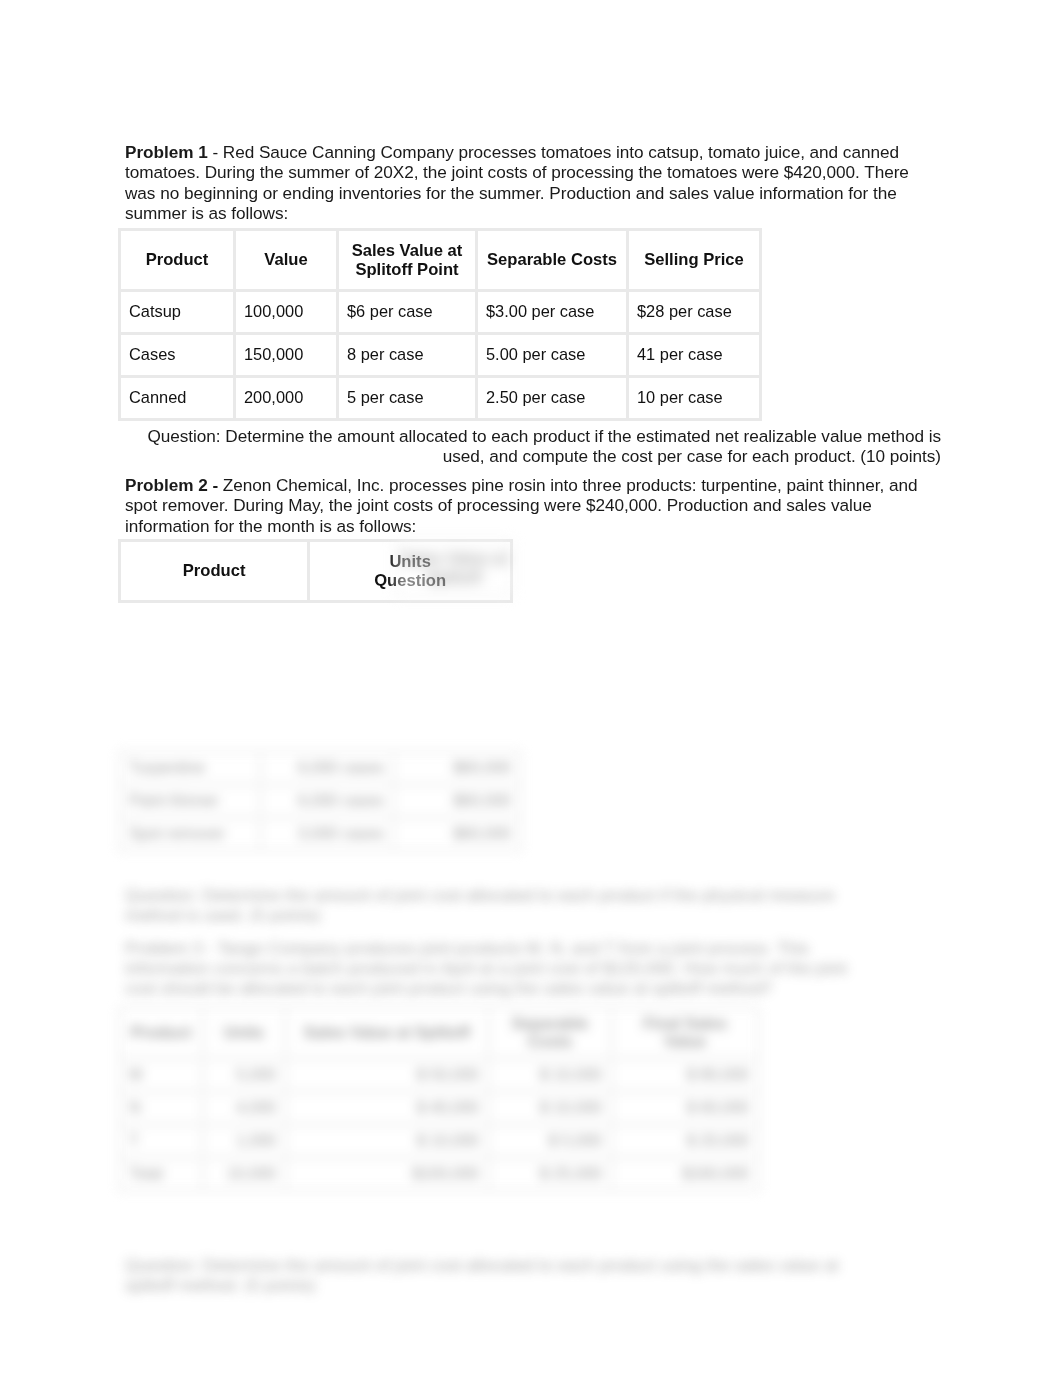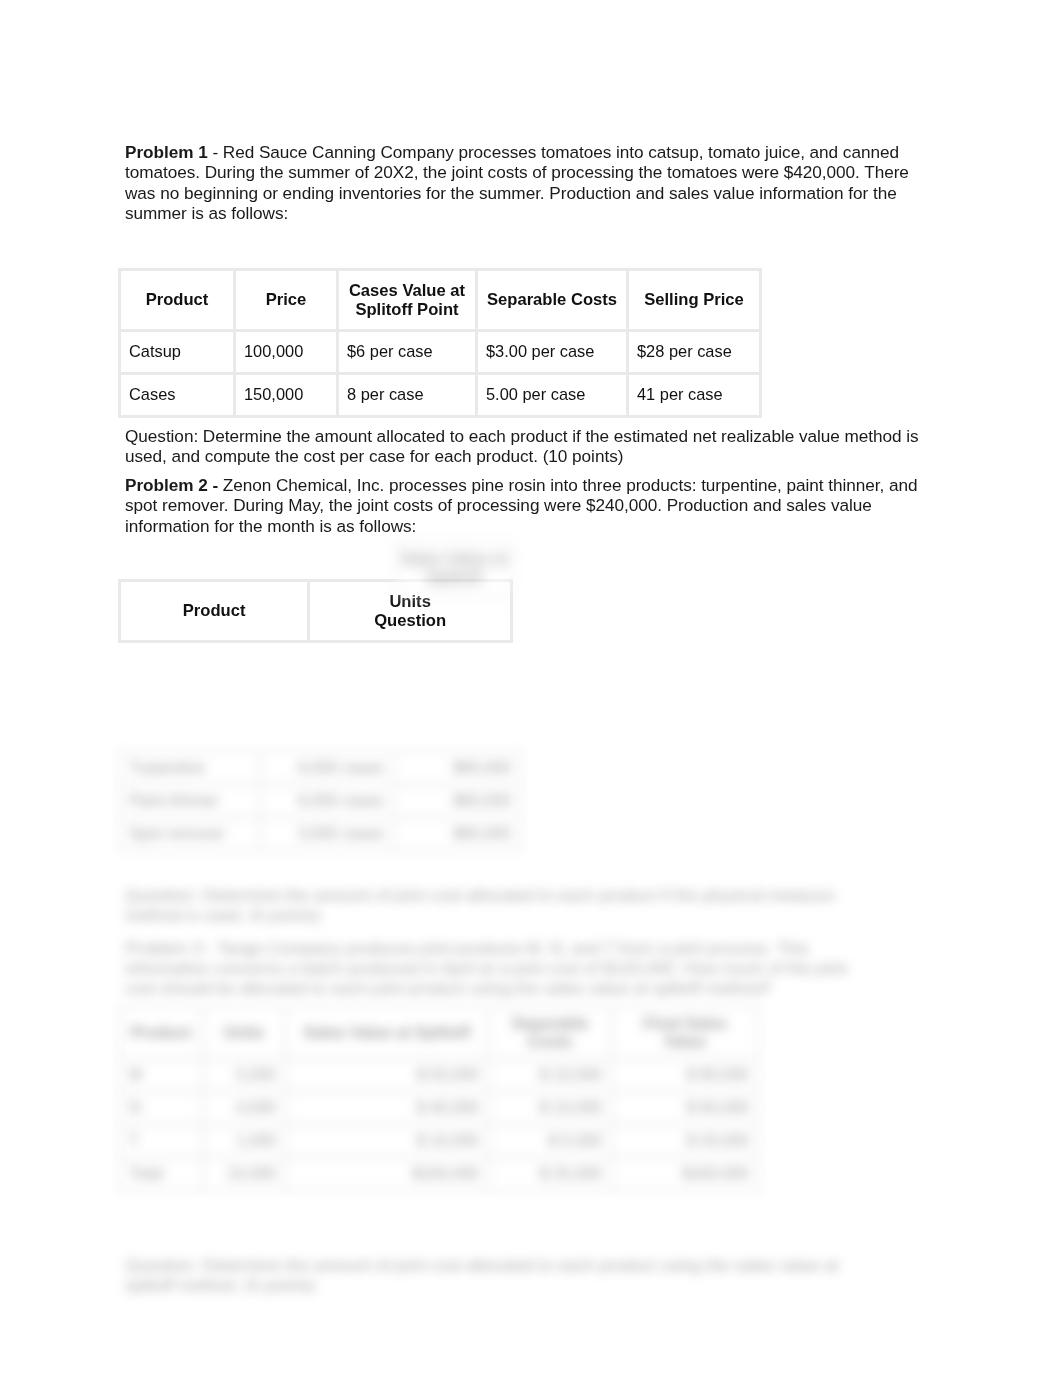--- a/index.html
+++ b/index.html
@@ -32,33 +32,32 @@
     width: 816px;
     font-size: 17.2px;
     line-height: 20.3px;
     color: #1a1a1a;
     text-align: left;
     letter-spacing: -0.05px;
   }
   .para b { font-weight: bold; }
 
   #p1-intro { top: 134px; }
-  #q1       { top: 418px; }
+  #q1       { top: 418px; text-align: right; }
   #p2-intro { top: 467px; }
 
   
   .tbl {
     position: absolute;
     border-collapse: separate;
     border-spacing: 3px 3px;
     background: #e9e9e9;
     font-size: 16.4px;
     color: #111111;
     table-layout: fixed;
-    margin-top: 40px;
   }
   .tbl td, .tbl th {
     background: #ffffff;
     padding: 6px 8px 7px 8px;
     vertical-align: middle;
     font-weight: normal;
   }
   .tbl th {
     font-weight: bold;
     text-align: center;
@@ -152,38 +151,45 @@
     <colgroup>
       <col style="width:112px">
         <col style="width:100px">
         <col style="width:136px">
         <col style="width:148px">
         <col style="width:130px">
     </colgroup>
     <tbody>
       <tr class="hdr">
         <th>Product</th>
-        <th>Price</th>
-        <th><span>Cases Value at</span><br><span>Splitoff Point</span></th>
+        <th>Value</th>
+        <th><span>Sales Value at</span><br><span>Splitoff Point</span></th>
         <th>Separable Costs</th>
         <th>Selling Price</th>
       </tr>
       <tr>
         <td class="lbl">Catsup</td>
         <td class="num">100,000</td>
         <td class="num">$6 per case</td>
         <td class="num">$3.00 per case</td>
         <td class="num">$28 per case</td>
       </tr>
       <tr>
         <td class="lbl">Cases</td>
         <td class="num">150,000</td>
         <td class="num">8 per case</td>
         <td class="num">5.00 per case</td>
         <td class="num">41 per case</td>
+      </tr>
+      <tr>
+        <td class="lbl">Canned</td>
+        <td class="num">200,000</td>
+        <td class="num">5 per case</td>
+        <td class="num">2.50 per case</td>
+        <td class="num">10 per case</td>
       </tr>
     </tbody>
   </table>
 
   <div class="para" id="q1">Question: Determine the amount allocated to each product if the estimated net realizable value method is used, and compute the cost per case for each product. (10 points)</div>
 
   <div class="para" id="p2-intro"><b>Problem 2 -</b><span> Zenon Chemical, Inc. processes pine rosin into three products: turpentine, paint thinner, and spot remover. During May, the joint costs of processing were $240,000. Production and sales value information for the month is as follows:</span></div>
 
   <table class="tbl" id="table2">
     <colgroup>

